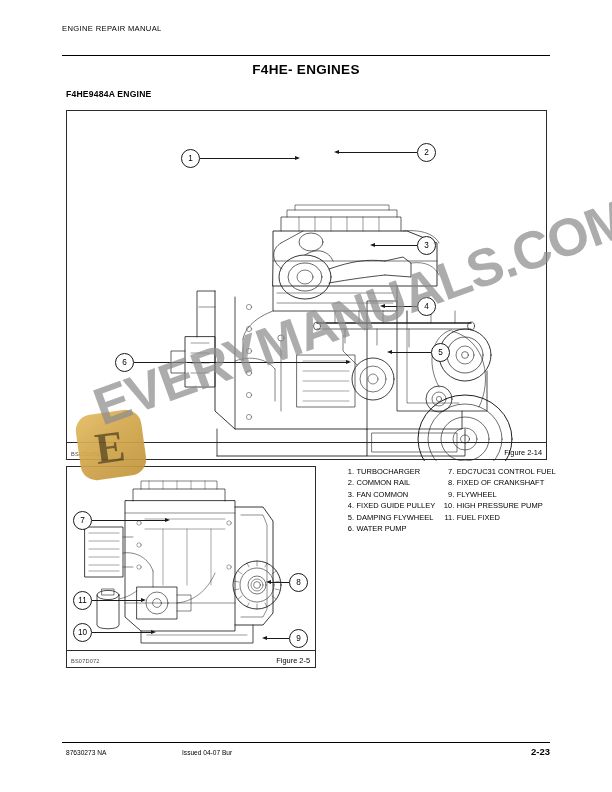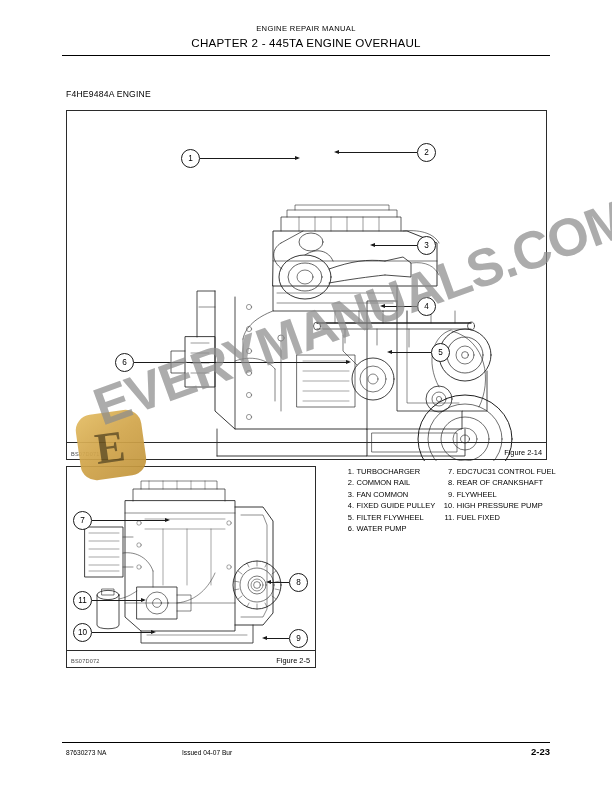--- a/index.html
+++ b/index.html
@@ -22,21 +22,21 @@
     width: 612px;
     height: 792px;
   }
 
   
   .hdr {
     position: absolute;
     left: 62px;
     top: 24px;
     width: 488px;
-    text-align: center;
+    text-align: left;
   }
   .hdr-line1 {
     font-size: 7.6px;
     letter-spacing: 0.35px;
     font-weight: 400;
   }
   .hdr-line2 {
     font-size: 11.6px;
     font-weight: 400;
     letter-spacing: 0.2px;
@@ -60,21 +60,21 @@
     font-size: 13.5px;
     font-weight: bold;
     letter-spacing: 0.3px;
   }
 
   .section-title {
     position: absolute;
     left: 66px;
     top: 89px;
     font-size: 8.6px;
-    font-weight: normal;
+    font-weight: bold;
     letter-spacing: 0.2px;
   }
 
   
   .fig1 {
     position: absolute;
     left: 66px;
     top: 110px;
     width: 481px;
     height: 350px;
@@ -268,24 +268,24 @@
     font-family: "Liberation Serif", serif;
   }
 </style>
 </head>
 <body>
 
 <div class="page">
 
   <div class="hdr">
     <div class="hdr-line1">ENGINE REPAIR MANUAL</div>
-    <div class="hdr-line2">CHAPTER 2 - 445TA ENGINE OVERHAUL</div>
   </div>
   <div class="hdr-rule"></div>
 
+  <div class="doc-title">F4HE- ENGINES</div>
   <div class="section-title">F4HE9484A ENGINE</div>
 
   <div class="fig1">
 
     <svg class="art" viewBox="0 0 481 350" width="481" height="350">
       <g fill="none" stroke="#1f1f1f" stroke-width="0.8" stroke-linejoin="round" stroke-linecap="round">
 
         <path d="M148 180 L148 300 L168 318 L300 318 L300 345 L150 345" stroke-width="0.9"></path>
         <path d="M150 345 L150 318"></path>
         <path d="M300 318 L300 190 L330 190"></path>
@@ -512,36 +512,36 @@
       <div class="legend-item">
         <span class="legend-num">3.</span>
         <span>FAN COMMON</span>
       </div>
       <div class="legend-item">
         <span class="legend-num">4.</span>
         <span>FIXED GUIDE PULLEY</span>
       </div>
       <div class="legend-item">
         <span class="legend-num">5.</span>
-        <span>FILTER FLYWHEEL</span>
+        <span>DAMPING FLYWHEEL</span>
       </div>
       <div class="legend-item">
         <span class="legend-num">6.</span>
         <span>WATER PUMP</span>
       </div>
     </div>
 
     <div class="legend-col right">
       <div class="legend-item">
         <span class="legend-num">7.</span>
         <span>EDC7UC31 CONTROL FUEL</span>
       </div>
       <div class="legend-item">
         <span class="legend-num">8.</span>
-        <span>REAR OF CRANKSHAFT</span>
+        <span>FIXED OF CRANKSHAFT</span>
       </div>
       <div class="legend-item">
         <span class="legend-num">9.</span>
         <span>FLYWHEEL</span>
       </div>
       <div class="legend-item">
         <span class="legend-num">10.</span>
         <span>HIGH PRESSURE PUMP</span>
       </div>
       <div class="legend-item">

